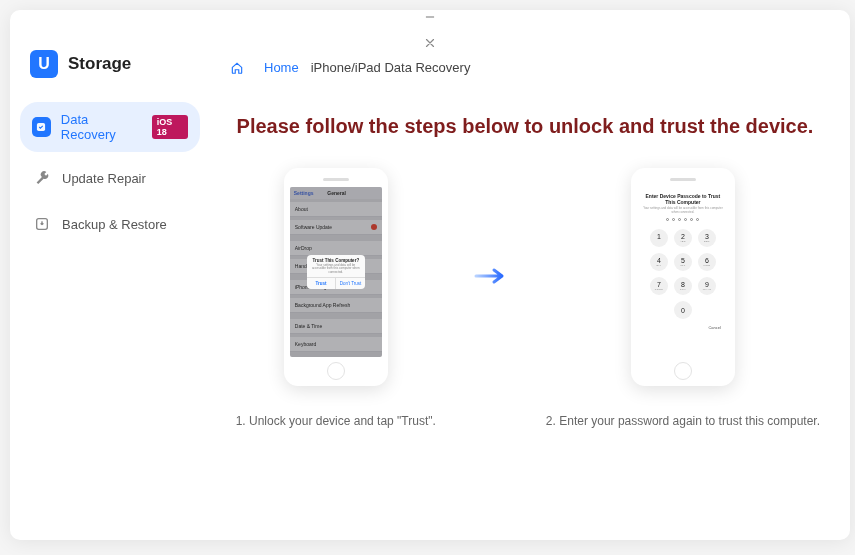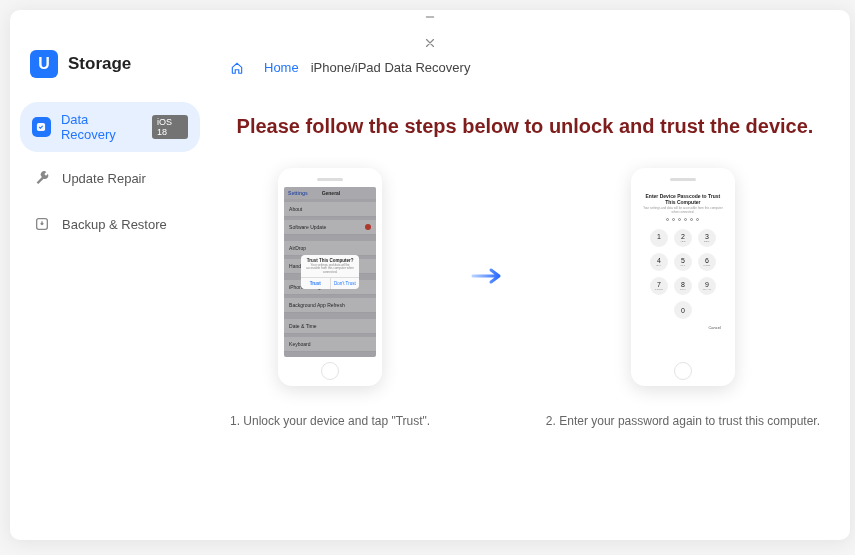--- a/index.html
+++ b/index.html
@@ -115,26 +115,26 @@
       width: 20px; height: 20px;
       display: flex;
       align-items: center;
       justify-content: center;
       border-radius: 5px;
     }
     .nav-item.active .nav-icon {
       background: #2176ff;
     }
     .badge-ios {
-      background: #737373;
+      background: #be185d;
       color: #fff;
       font-size: 9px;
       padding: 2px 5px;
       border-radius: 3px;
-      font-weight: 400;
+      font-weight: 700;
     }
     .main {
       flex: 1;
       padding: 10px 30px 20px 20px;
     }
     .breadcrumb {
       display: flex;
       align-items: center;
       gap: 12px;
       font-size: 13px;
@@ -152,21 +152,21 @@
     }
     .instruction-title {
       text-align: center;
       font-size: 20px;
       font-weight: 700;
       color: #7f1d1d;
       margin-bottom: 30px;
     }
     .steps {
       display: flex;
-      justify-content: space-between;
+      justify-content: flex-end;
       align-items: center;
       gap: 38px;
     }
     .step {
       display: flex;
       flex-direction: column;
       align-items: center;
     }
     .phone {
       width: 104px;

